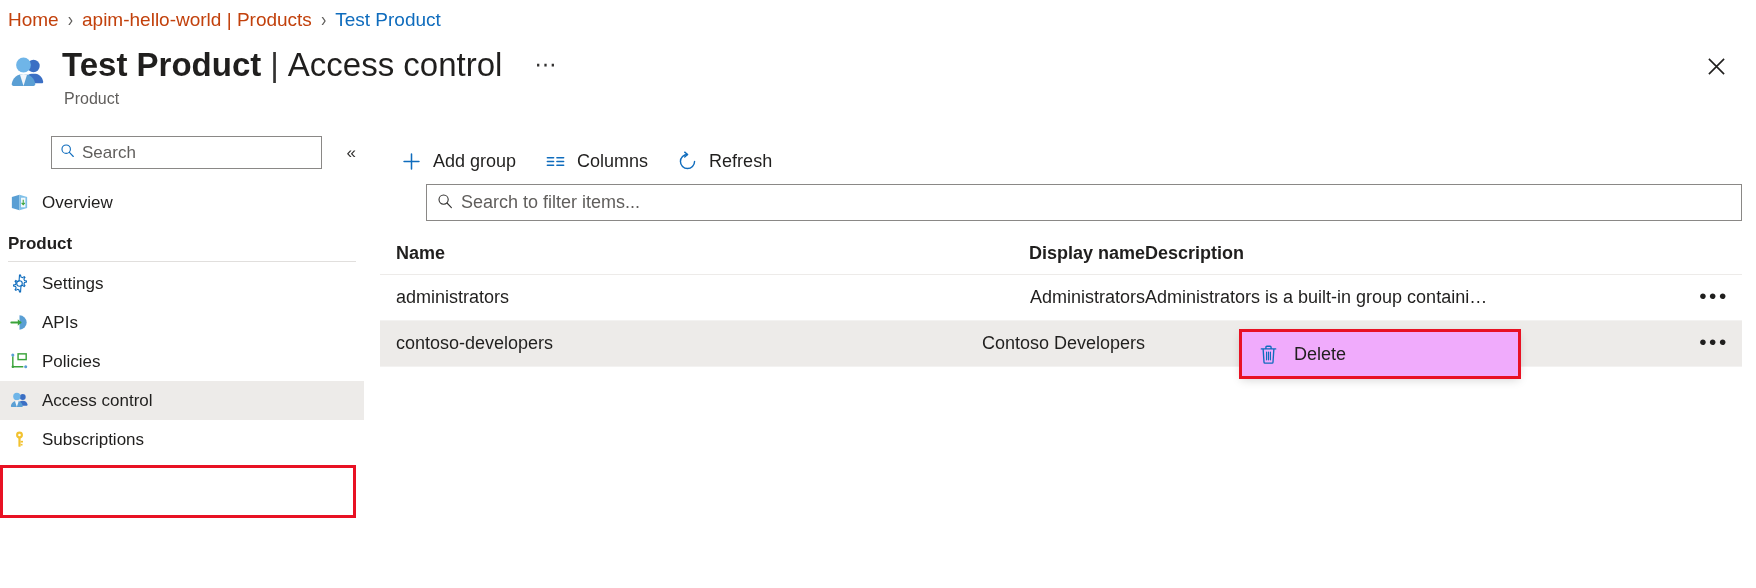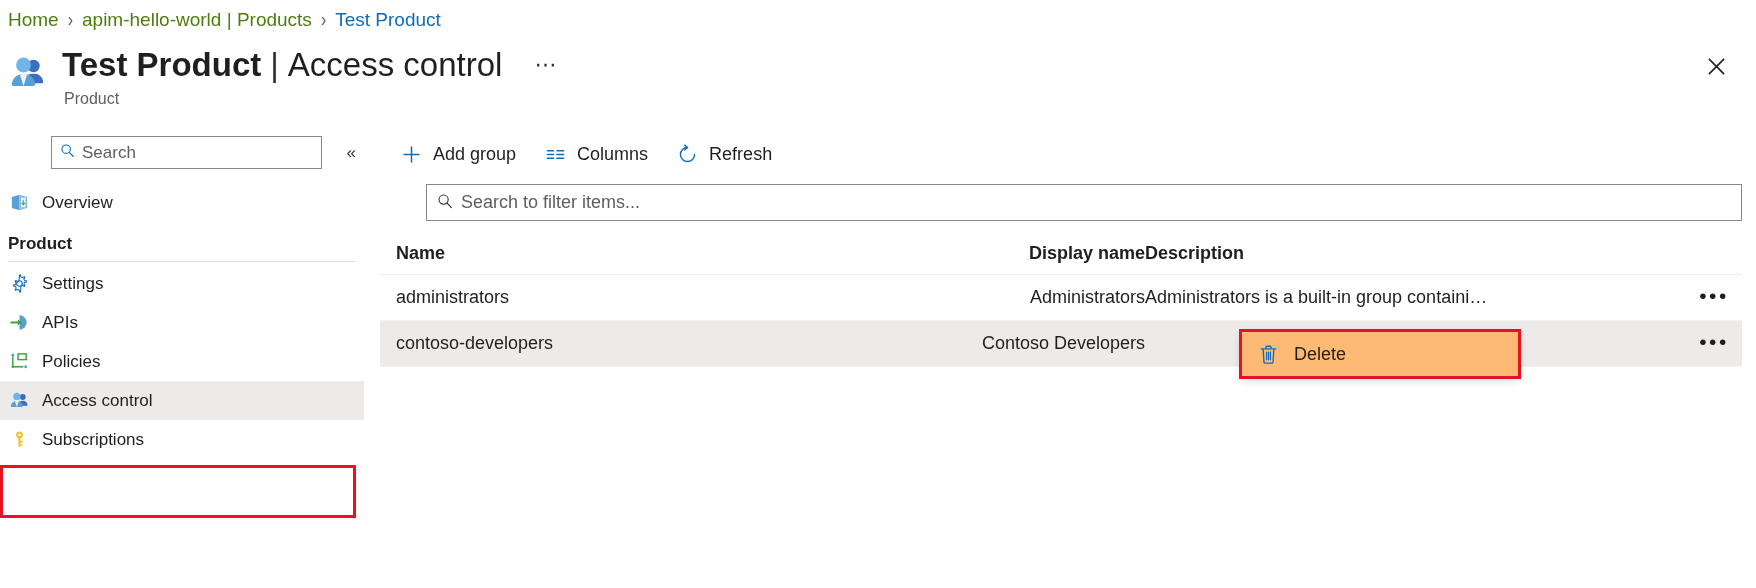--- a/index.html
+++ b/index.html
@@ -11,21 +11,21 @@
     overflow: hidden;
   }
   #app { position: relative; width: 1756px; height: 588px; }
 
   
   .breadcrumb {
     position: absolute; left: 8px; top: 8px;
     display: flex; align-items: center; gap: 9px;
     font-size: 19px; line-height: 24px;
   }
-  .crumb { color: #4d7c0f; cursor: pointer; white-space: nowrap; }
+  .crumb { color: #c2410c; cursor: pointer; white-space: nowrap; }
   .crumb.last { color: #0f6cbd; }
   .crumb-sep {
     color: #605e5c; font-size: 16px; font-weight: 400;
     transform: scaleY(1.25); display: inline-block;
   }
 
   
   .title-row {
     position: absolute; left: 8px; top: 44px;
     display: flex; align-items: flex-start;
@@ -107,21 +107,21 @@
   }
 
   .hl-box {
     position: absolute; border: 3px solid #e81123;
     pointer-events: none; z-index: 30;
   }
 
   
   .main { position: absolute; left: 380px; top: 130px; right: 0; bottom: 0; }
 
-  .cmdbar { display: flex; align-items: center; height: 48px; padding-left: 10px; }
+  .cmdbar { display: flex; align-items: flex-end; height: 48px; padding-left: 10px; }
   .cmd {
     display: flex; align-items: center; gap: 11px;
     height: 34px; padding: 0 10px; margin-right: 8px;
     cursor: pointer; font-size: 18px; color: #201f1e;
   }
   .cmd-ico { width: 22px; height: 22px; display: flex; align-items: center; justify-content: center; flex: none; }
 
   .filter-wrap { padding: 6px 14px 0 2px; }
   .filter-box {
     height: 37px; border: 1px solid #8a8886; background: #fff;
@@ -145,21 +145,21 @@
   .c-act { width: 56px; flex: none; display: flex; align-items: center; justify-content: center; }
   .dots {
     font-size: 21px; letter-spacing: 2.5px; color: #201f1e;
     cursor: pointer; line-height: 1; padding: 4px 2px 8px 2px;
   }
 
   
   .ctx-menu {
     position: absolute; left: 1241px; top: 331px;
     width: 278px; height: 46px;
-    background: #fdba74; border: 1px solid #e1dfdd;
+    background: #f0abfc; border: 1px solid #e1dfdd;
     box-shadow: 0 3px 9px rgba(0,0,0,0.17);
     display: flex; align-items: center; padding-left: 14px;
     z-index: 20; cursor: pointer;
   }
   .ctx-ico { width: 24px; height: 24px; margin-right: 14px; flex: none;
              display: flex; align-items: center; justify-content: center; }
   .ctx-label { font-size: 18px; color: #201f1e; }
 </style>
 </head>
 <body>

